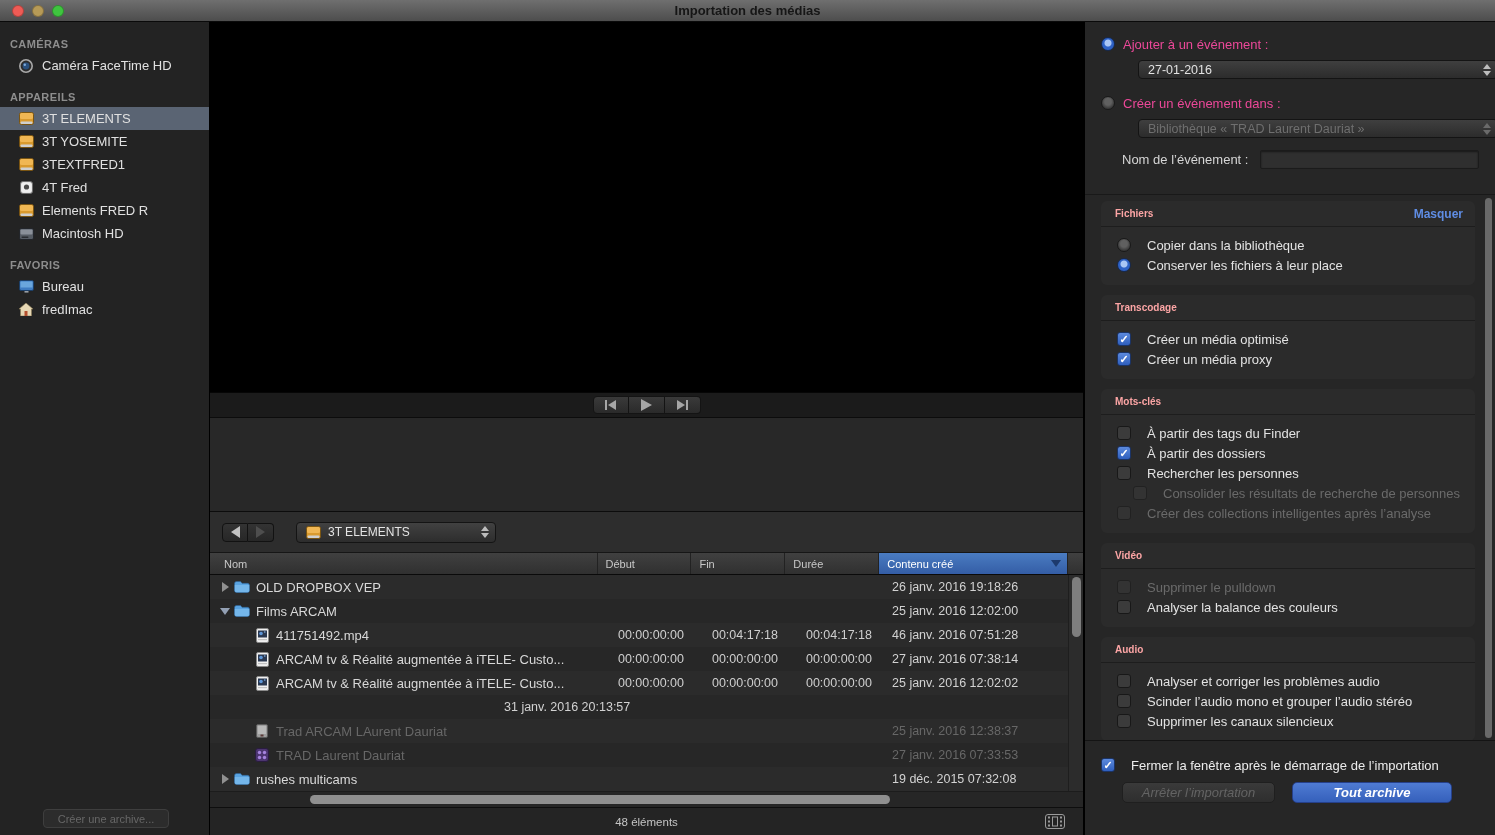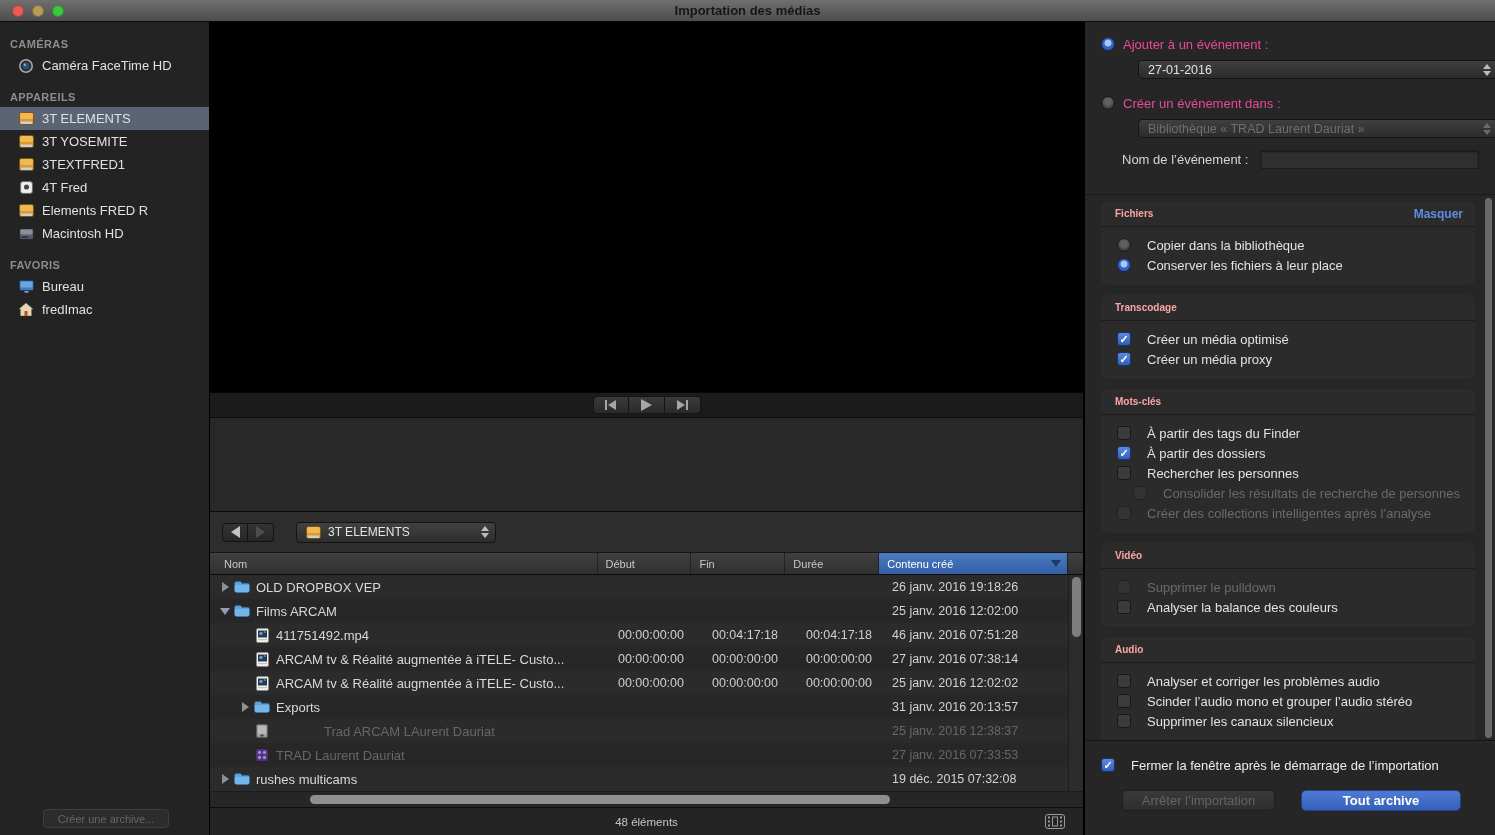--- a/index.html
+++ b/index.html
@@ -115,21 +115,21 @@
   .opt-row .label{font-size:13px;color:#e2e2e2;white-space:nowrap;}
   .opt-row.disabled .label{color:#6a6a6a;}
   .checkbox{width:14px;height:14px;border-radius:3px;flex:0 0 14px;background:#3b3b3b;border:1px solid #181818;
     display:flex;align-items:center;justify-content:center;}
   .checkbox.on{background:linear-gradient(#5c8ade,#2f5fbd);border:1px solid #1b3467;color:#fff;font-size:11px;font-weight:bold;line-height:1;}
   .opt-row.disabled .checkbox{opacity:.5;}
   .panel-vscroll{position:absolute;top:176px;right:3px;width:7px;height:540px;border-radius:3.5px;background:#696969;}
 
   .panel-bottom{position:absolute;bottom:0;left:0;right:0;height:95px;border-top:1px solid #141414;padding:14px 16px 0 16px;}
   .panel-bottom .opt-row .label{font-size:13px;color:#ececec;}
-  .btn-row{margin-top:15px;display:flex;padding-left:21px;gap:26px;}
+  .btn-row{margin-top:7px;display:flex;padding-left:21px;gap:17px;font-style:italic;}
   .btn{height:21px;border-radius:5px;display:flex;align-items:center;justify-content:center;font-size:13px;}
   .btn.stop{width:153px;background:linear-gradient(#3a3a3a,#2e2e2e);border:1px solid #1f1f1f;color:#646464;}
   .btn.import{width:160px;background:linear-gradient(#4f7bd3,#3560bb);border:1px solid #26408a;color:#fff;font-weight:bold;}
 </style>
 </head>
 <body>
 
 <div id="window">
 
   <div class="titlebar">
@@ -390,48 +390,36 @@
                 </svg>
               </span>
               <span style="overflow: hidden; text-overflow: ellipsis; white-space: nowrap;">ARCAM tv &amp; Réalité augmentée à iTELE- Custo...</span>
             </div>
             <div class="cell c-start">00:00:00:00</div>
             <div class="cell c-end">00:00:00:00</div>
             <div class="cell c-dur">00:00:00:00</div>
             <div class="cell c-created">25 janv. 2016 12:02:02</div>
           </div>
           <div class="t-row">
-            <div class="cell c-name" style="padding-left: 28px;">
-              <span class="disc">
-                <span class="closed"></span>
-              </span>
-              <span class="row-icon">
-                <svg width="16" height="12" viewBox="0 0 16 12">
-                  <path d="M0.5 2.5 a2 2 0 0 1 2-2 h4 l1.5 1.8 h5.5 a2 2 0 0 1 2 2 v5.2 a2 2 0 0 1 -2 2 h-11 a2 2 0 0 1 -2-2 z" fill="#58a2e0" stroke="#2b5f92" stroke-width="0.6"></path>
-                  <path d="M0.8 4 h14.4 v5.5 a1.7 1.7 0 0 1 -1.7 1.7 h-11 a1.7 1.7 0 0 1 -1.7-1.7 z" fill="#74b6ea"></path>
-                </svg>
-              </span>
-              <span style="overflow: hidden; text-overflow: ellipsis; white-space: nowrap;">Exports</span>
-            </div>
             <div class="cell c-start"></div>
             <div class="cell c-end"></div>
             <div class="cell c-dur"></div>
             <div class="cell c-created">31 janv. 2016 20:13:57</div>
           </div>
           <div class="t-row dimmed">
             <div class="cell c-name" style="padding-left: 28px;">
               <span class="disc"></span>
               <span class="row-icon">
                 <svg width="12" height="14" viewBox="0 0 12 14">
                   <rect x="0.5" y="0.5" width="11" height="13" rx="1.5" fill="#9d9d9d" stroke="#5c5c5c"></rect>
                   <rect x="2" y="2" width="8" height="8" fill="#b8b8b8"></rect>
                   <rect x="4.5" y="10.5" width="3" height="2" fill="#5a3a38"></rect>
                 </svg>
               </span>
-              <span style="overflow: hidden; text-overflow: ellipsis; white-space: nowrap; margin-left: 48px;">Trad ARCAM LAurent Dauriat</span>
+              <span style="overflow: hidden; text-overflow: ellipsis; white-space: nowrap;">Trad ARCAM LAurent Dauriat</span>
             </div>
             <div class="cell c-start"></div>
             <div class="cell c-end"></div>
             <div class="cell c-dur"></div>
             <div class="cell c-created">25 janv. 2016 12:38:37</div>
           </div>
           <div class="t-row dimmed">
             <div class="cell c-name" style="padding-left: 28px;">
               <span class="disc"></span>
               <span class="row-icon">

